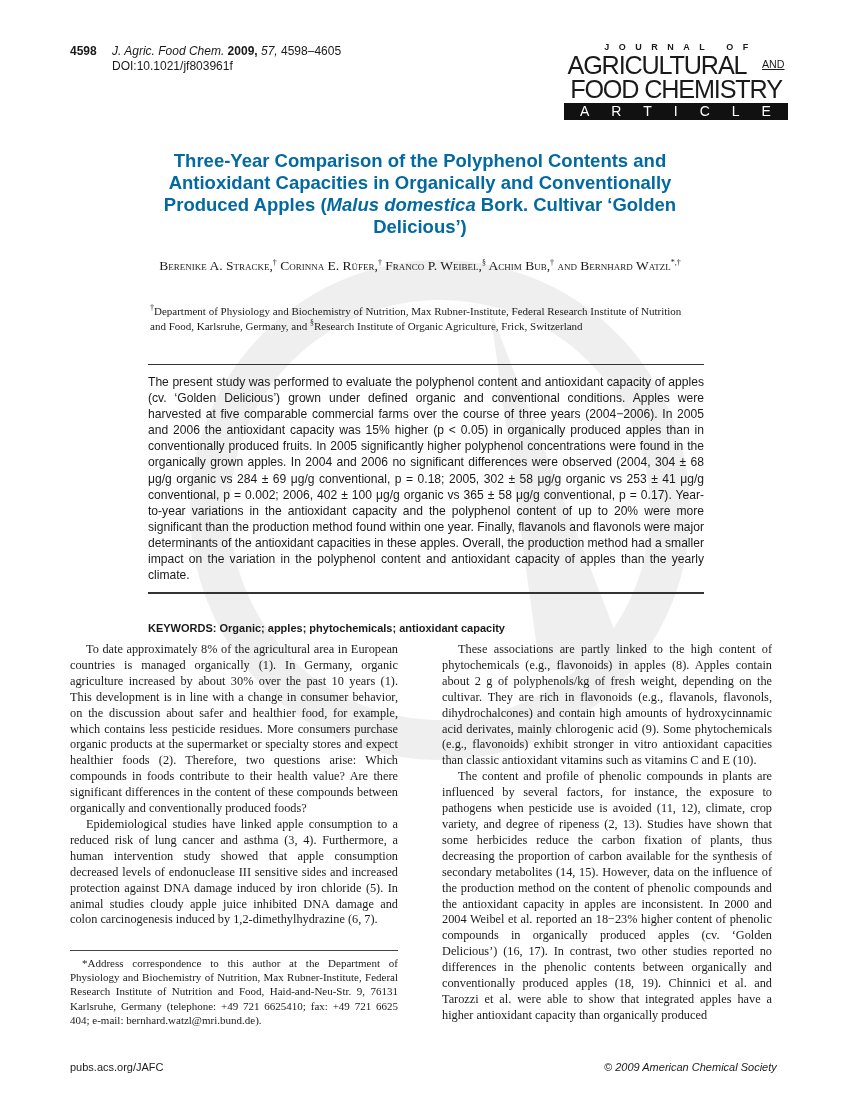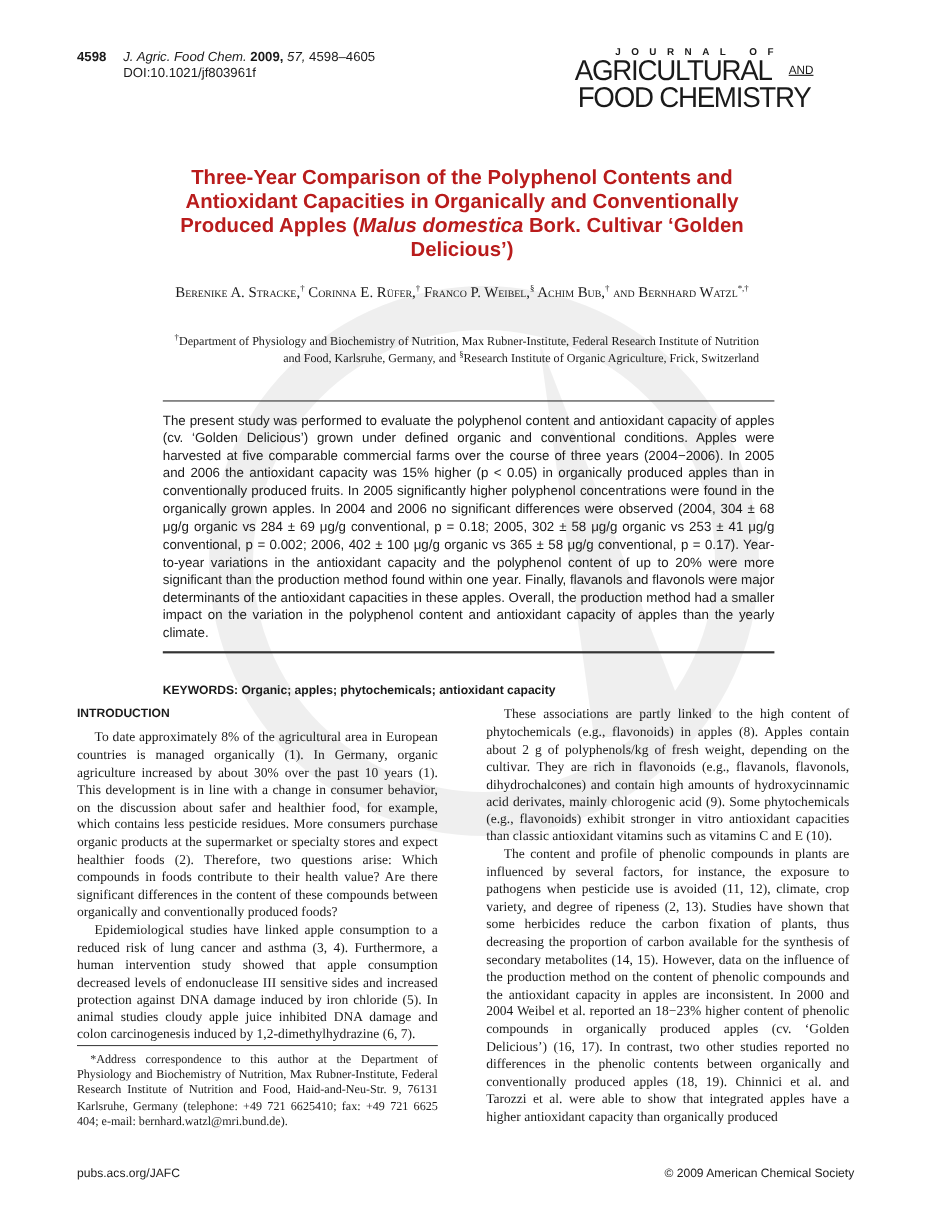--- a/index.html
+++ b/index.html
@@ -9,90 +9,90 @@
 
   
   .watermark { position: absolute; left: 160px; top: 250px; width: 560px; height: 520px; pointer-events: none; opacity: 0.06; }
 
   
   .hdr-page { position: absolute; left: 70px; top: 44px; font-size: 12px; font-weight: bold; text-align: right; }
   .hdr-cite { position: absolute; left: 112px; top: 44px; font-size: 12px; line-height: 15px; }
   .hdr-cite i { font-style: italic; }
   .hdr-cite b { font-weight: bold; text-align: right; }
 
-  .logo { position: absolute; left: 519px; top: 42px; width: 224px; text-align: center; }
+  .logo { position: absolute; left: 564px; top: 42px; width: 224px; text-align: center; }
   .logo-journal { font-size: 9px; font-weight: bold; letter-spacing: 9.5px; line-height: 10px; margin-left: 10px; }
   .logo-line { font-size: 26px; line-height: 24px; letter-spacing: -1.2px; transform: scaleX(0.97); white-space: nowrap; }
   .logo-and { font-size: 11px; text-decoration: underline; letter-spacing: 0; vertical-align: 6px; margin-left: 16px; }
   .logo-article { background: #111; color: #fff; font-size: 14px; letter-spacing: 22px; line-height: 17px; margin-top: 2px; padding-left: 16px; text-align: left; }
 
   
-  .title { position: absolute; left: 142px; top: 150px; width: 556px; text-align: center; font-size: 18.5px; font-weight: bold; line-height: 22px; color: #b91c1c; }
+  .title { position: absolute; left: 142px; top: 150px; width: 556px; text-align: center; font-size: 18.5px; font-weight: bold; line-height: 22px; color: #0369a1; }
   .title i { font-style: italic; }
   .authors { position: absolute; left: 150px; top: 256px; width: 540px; text-align: center; font-size: 13.5px; line-height: 19px; font-variant: small-caps; }
-  .affil { position: absolute; left: 150px; top: 304px; width: 540px; text-align: right; font-size: 11px; line-height: 15px; }
+  .affil { position: absolute; left: 150px; top: 304px; width: 540px; text-align: left; font-size: 11px; line-height: 15px; }
   sup { font-size: 8px; line-height: 0; }
 
   .rule-top { position: absolute; left: 148px; top: 364px; width: 556px; height: 1px; background: #333; }
   .abstract { position: absolute; left: 148px; top: 374px; width: 556px; font-size: 12.1px; line-height: 16.1px; text-align: justify; }
   .rule-bot { position: absolute; left: 148px; top: 592px; width: 556px; height: 1.5px; background: #333; }
   .keywords { position: absolute; left: 148px; top: 603px; font-size: 11px; font-weight: bold; margin-top: 19px; }
 
   .col { position: absolute; font-size: 12.3px; line-height: 15.9px; text-align: justify; }
   .col-left { left: 70px; top: 642px; width: 328px; }
   .col-right { left: 442px; top: 642px; width: 330px; }
   .sec-head { font-size: 11px; font-weight: bold; margin-bottom: 5px; font-family: "Liberation Sans", sans-serif; }
   .col p { margin: 0; text-indent: 16px; }
   .col-right p:first-child { margin-top: 0; }
   .fn-rule { position: absolute; left: 70px; top: 950px; width: 328px; height: 1px; background: #444; }
   .footnote { position: absolute; left: 70px; top: 956px; width: 328px; font-size: 11px; line-height: 14.2px; text-align: justify; text-indent: 12px; }
 
   .foot-left { position: absolute; left: 70px; top: 1061px; font-size: 11px; }
   .foot-mid { position: absolute; left: 348px; top: 1118px; font-size: 11px; }
-  .foot-right { position: absolute; left: 604px; top: 1061px; font-size: 11px; }
+  .foot-right { position: absolute; left: 604px; top: 1061px; font-size: 11px; font-style: italic; }
 </style>
 </head>
 <body>
 
 <svg class="watermark" viewBox="0 0 560 520">
   <circle cx="280" cy="260" r="230" fill="none" stroke="#000" stroke-width="40"></circle>
   <path d="M330 60 L470 420 L380 420 Z" fill="#000"></path>
 </svg>
 
 <div class="hdr-page sans">4598</div>
 <div class="hdr-cite sans">
   <div><i>J. Agric. Food Chem.</i> <b>2009,</b> <i>57,</i> <span>4598–4605</span></div>
   <div>DOI:10.1021/jf803961f</div>
 </div>
 
 <div class="logo sans">
   <div class="logo-journal">JOURNAL OF</div>
   <div class="logo-line"><span>AGRICULTURAL</span><span class="logo-and">AND</span></div>
   <div class="logo-line">FOOD CHEMISTRY</div>
+  <div class="logo-article">ARTICLE</div>
 </div>
 
 <div class="title sans"><span>Three-Year Comparison of the Polyphenol Contents and Antioxidant Capacities in Organically and Conventionally Produced Apples (</span><i>Malus domestica</i><span> Bork. Cultivar ‘Golden Delicious’)</span></div>
 
 <div class="authors serif">
   <span><span>Berenike A. Stracke,</span><sup>†</sup></span>
   <span><span>Corinna E. Rüfer,</span><sup>†</sup></span>
   <span><span>Franco P. Weibel,</span><sup>§</sup></span>
   <span><span>Achim Bub,</span><sup>†</sup></span>
   <span><span>and Bernhard Watzl</span><sup>*,†</sup></span>
 </div>
 
 <div class="affil serif"><sup>†</sup><span>Department of Physiology and Biochemistry of Nutrition, Max Rubner-Institute, Federal Research Institute of Nutrition and Food, Karlsruhe, Germany, and </span><sup>§</sup><span>Research Institute of Organic Agriculture, Frick, Switzerland</span></div>
 
 <div class="rule-top"></div>
 <div class="abstract sans">The present study was performed to evaluate the polyphenol content and antioxidant capacity of apples (cv. ‘Golden Delicious’) grown under defined organic and conventional conditions. Apples were harvested at five comparable commercial farms over the course of three years (2004−2006). In 2005 and 2006 the antioxidant capacity was 15% higher (p &lt; 0.05) in organically produced apples than in conventionally produced fruits. In 2005 significantly higher polyphenol concentrations were found in the organically grown apples. In 2004 and 2006 no significant differences were observed (2004, 304 ± 68 μg/g organic vs 284 ± 69 μg/g conventional, p = 0.18; 2005, 302 ± 58 μg/g organic vs 253 ± 41 μg/g conventional, p = 0.002; 2006, 402 ± 100 μg/g organic vs 365 ± 58 μg/g conventional, p = 0.17). Year-to-year variations in the antioxidant capacity and the polyphenol content of up to 20% were more significant than the production method found within one year. Finally, flavanols and flavonols were major determinants of the antioxidant capacities in these apples. Overall, the production method had a smaller impact on the variation in the polyphenol content and antioxidant capacity of apples than the yearly climate.</div>
 <div class="rule-bot"></div>
 <div class="keywords sans">KEYWORDS: Organic; apples; phytochemicals; antioxidant capacity</div>
 
 <div class="col col-left serif">
-  <div class="sec-head">INTRODUCTION</div>
   <p>To date approximately 8% of the agricultural area in European countries is managed organically (1). In Germany, organic agriculture increased by about 30% over the past 10 years (1). This development is in line with a change in consumer behavior, on the discussion about safer and healthier food, for example, which contains less pesticide residues. More consumers purchase organic products at the supermarket or specialty stores and expect healthier foods (2). Therefore, two questions arise: Which compounds in foods contribute to their health value? Are there significant differences in the content of these compounds between organically and conventionally produced foods?</p>
   <p>Epidemiological studies have linked apple consumption to a reduced risk of lung cancer and asthma (3, 4). Furthermore, a human intervention study showed that apple consumption decreased levels of endonuclease III sensitive sides and increased protection against DNA damage induced by iron chloride (5). In animal studies cloudy apple juice inhibited DNA damage and colon carcinogenesis induced by 1,2-dimethylhydrazine (6, 7).</p>
 </div>
 
 <div class="fn-rule"></div>
 <div class="footnote serif">*Address correspondence to this author at the Department of Physiology and Biochemistry of Nutrition, Max Rubner-Institute, Federal Research Institute of Nutrition and Food, Haid-and-Neu-Str. 9, 76131 Karlsruhe, Germany (telephone: +49 721 6625410; fax: +49 721 6625 404; e-mail: bernhard.watzl@mri.bund.de).</div>
 
 <div class="col col-right serif">
   <p>These associations are partly linked to the high content of phytochemicals (e.g., flavonoids) in apples (8). Apples contain about 2 g of polyphenols/kg of fresh weight, depending on the cultivar. They are rich in flavonoids (e.g., flavanols, flavonols, dihydrochalcones) and contain high amounts of hydroxycinnamic acid derivates, mainly chlorogenic acid (9). Some phytochemicals (e.g., flavonoids) exhibit stronger in vitro antioxidant capacities than classic antioxidant vitamins such as vitamins C and E (10).</p>
   <p>The content and profile of phenolic compounds in plants are influenced by several factors, for instance, the exposure to pathogens when pesticide use is avoided (11, 12), climate, crop variety, and degree of ripeness (2, 13). Studies have shown that some herbicides reduce the carbon fixation of plants, thus decreasing the proportion of carbon available for the synthesis of secondary metabolites (14, 15). However, data on the influence of the production method on the content of phenolic compounds and the antioxidant capacity in apples are inconsistent. In 2000 and 2004 Weibel et al. reported an 18−23% higher content of phenolic compounds in organically produced apples (cv. ‘Golden Delicious’) (16, 17). In contrast, two other studies reported no differences in the phenolic contents between organically and conventionally produced apples (18, 19). Chinnici et al. and Tarozzi et al. were able to show that integrated apples have a higher antioxidant capacity than organically produced</p>

